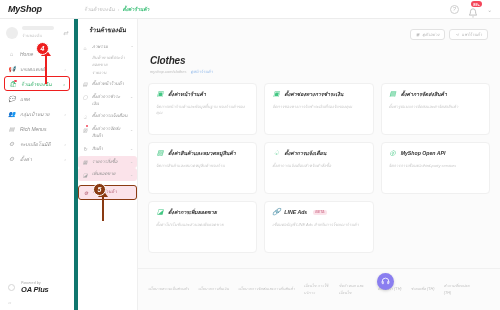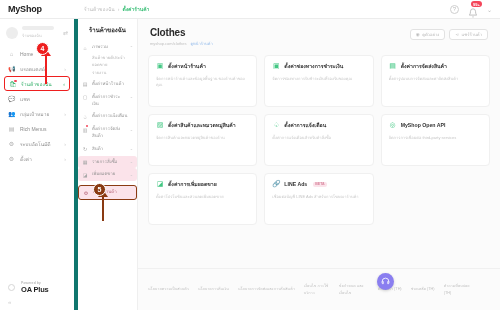--- a/index.html
+++ b/index.html
@@ -2,21 +2,21 @@
 <html><head>
 <meta charset="utf-8">
 <style>
   * { box-sizing: border-box; margin: 0; padding: 0; }
   html, body {
     width: 500px; height: 310px;
     font-family: "Liberation Sans", sans-serif;
     background: #ffffff;
     overflow: hidden;
   }
-  #app { position: relative; width: 408px; height: 310px; background:#4d7c0f; }
+  #app { position: relative; width: 408px; height: 310px; background:#4d7c0f;font-style:italic; }
 
   
   .topbar {
     position:absolute; top:0; left:0; width:500px; height:19px;
     background:#ffffff; border-bottom:1px solid #ececec;
     display:flex; align-items:center; z-index:30;
   }
   .brand {
     width:78px; padding-left:8px;
     font-size:9px; font-weight:bold; color:#1c1c1c; letter-spacing:-0.2px;
@@ -98,21 +98,21 @@
   .sub-sublist { padding:0 4px 2px 14px; }
   .sub-sub { font-size:4.2px; color:#b4b4b4; line-height:1.75; filter:blur(0.65px); }
   .sub-item.highlight { background:#fbe3ea; }
   .sub-item.boxed2 { border:1.4px solid #8a3a12; border-radius:3px; background:#fbe3ea; }
   .sub-item.boxed2 .si-label, .sub-item.boxed2 .si-ic { color:#b05a6f; }
   .dot-red-s { position:absolute; width:2px; height:2px; border-radius:50%; background:#f4465a; left:8px; top:1.5px; }
 
   
   .main { position:absolute; top:19px; left:138px; width:362px; height:291px; background:#fbfbfb; overflow:hidden; }
   .page-head { padding:8px 12px 4px 12px; display:flex; align-items:flex-start; }
-  .ph-left { flex:1; }
+  .ph-left { flex:1;margin-top:28px; }
   .ph-title { font-size:10px; font-weight:bold; color:#2a2a2a; letter-spacing:-0.2px; }
   .ph-meta { display:flex; align-items:center; gap:4px; margin-top:2px; }
   .ph-sub { font-size:4px; color:#c0c0c0; filter:blur(0.7px); }
   .ph-link { font-size:4px; color:#8fb8ea; filter:blur(0.7px); }
   .ph-btns { display:flex; gap:4px; padding-top:2px; }
   .ghost-btn {
     display:flex; align-items:center; gap:2.5px;
     border:1px solid #e2e2e2; border-radius:3px; background:#fff;
     height:11px; padding:0 5px; font-size:4.2px; color:#b5b5b5;
   }

